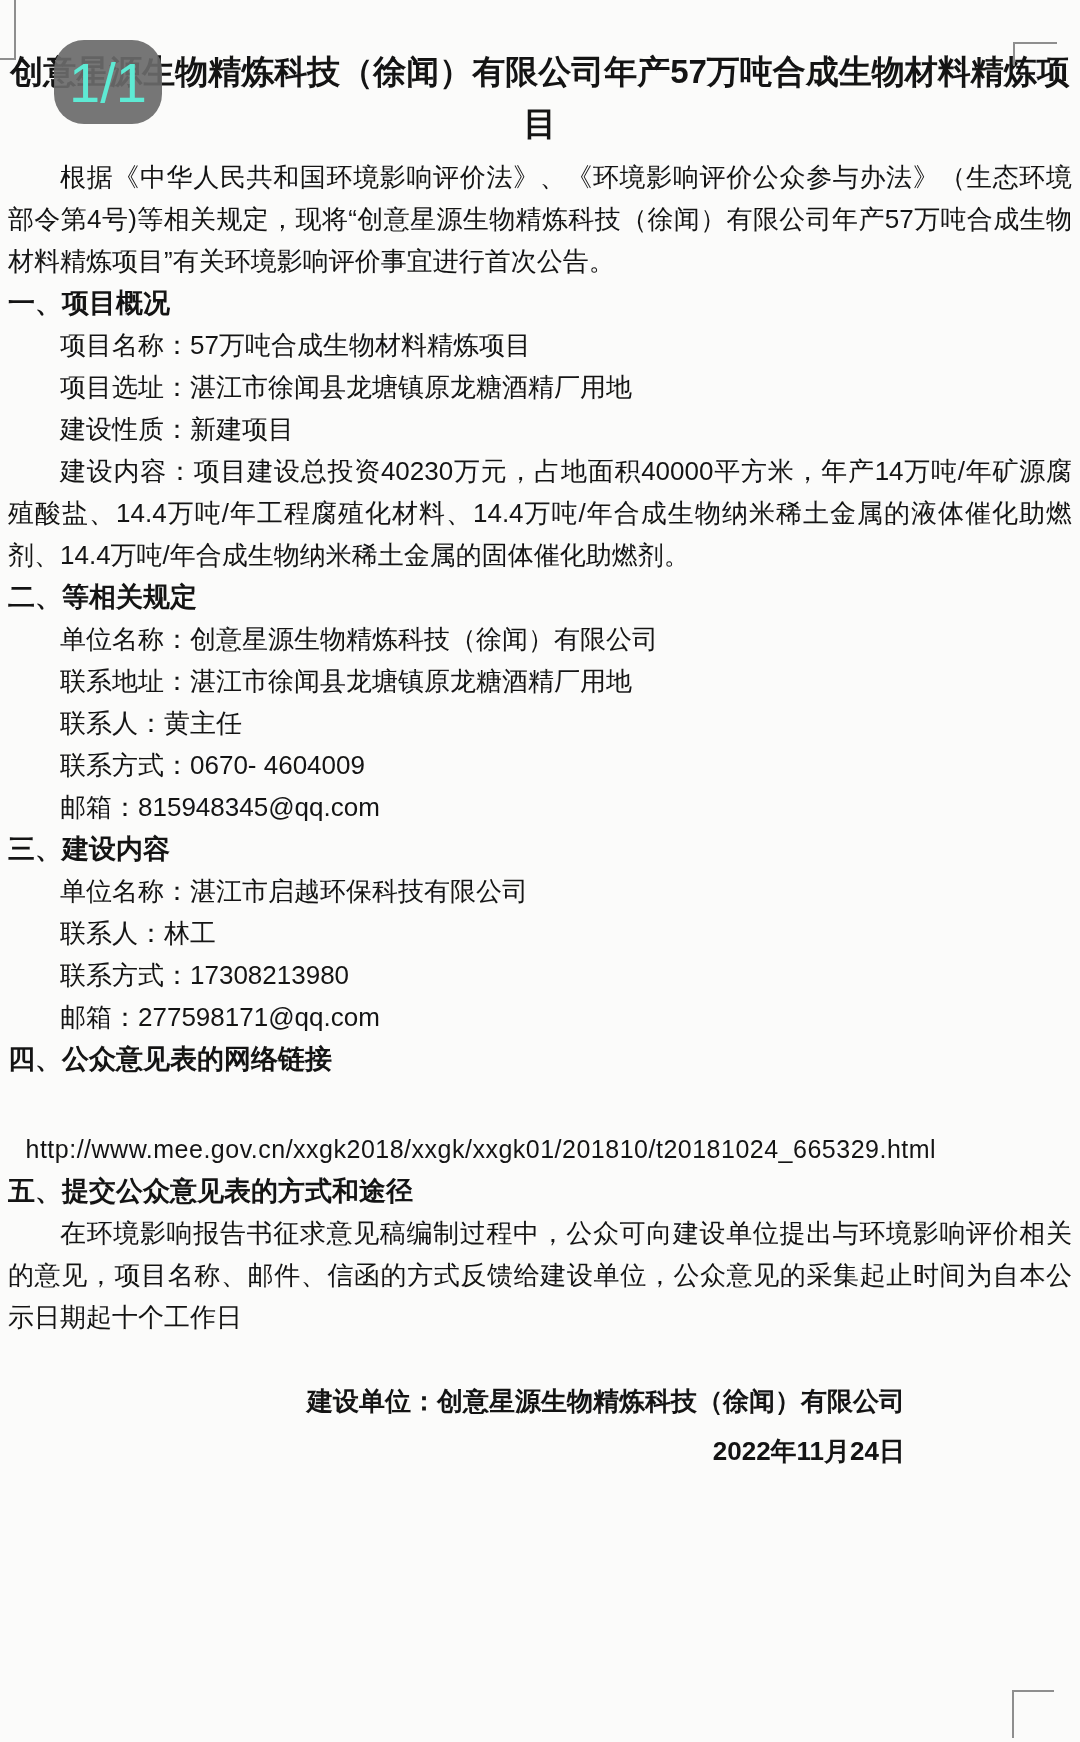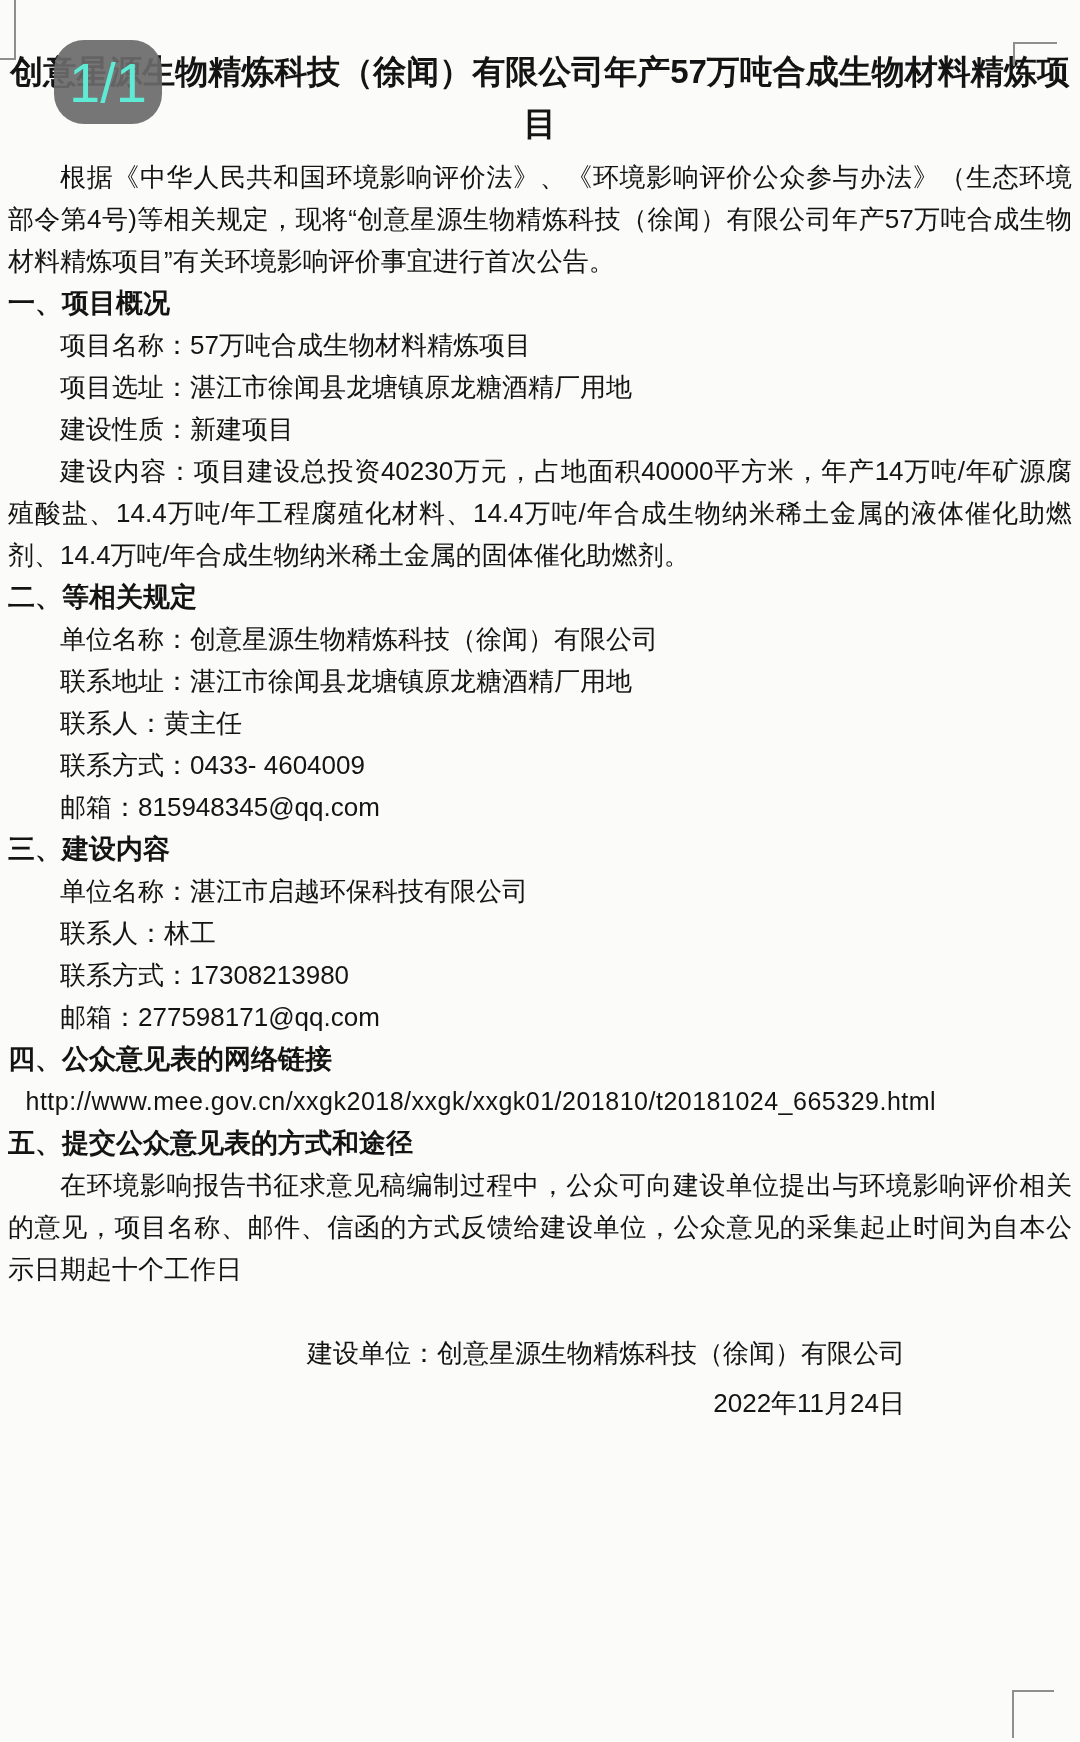--- a/index.html
+++ b/index.html
@@ -41,28 +41,29 @@
   .item {
     margin: 0;
     text-indent: 2em;
     text-align: justify;
   }
   .item.url {
     text-indent: 0.7em;
     font-size: 25px;
     text-align: left;
     letter-spacing: 0.5px;
+    margin-top: 48px;
   }
   .footer {
     margin-top: 38px;
     padding-right: 167px;
     text-align: right;
     line-height: 50px;
   }
-  .footer p { margin: 0; }
+  .footer p { margin: 0; font-weight: bold; }
   .page-badge {
     position: absolute;
     left: 54px; top: 40px;
     width: 108px; height: 84px;
     background: rgba(106,106,106,0.92);
     border-radius: 30px;
     color: #5eead4;
     font-size: 56px;
     display: flex;
     align-items: center;
@@ -111,21 +112,21 @@
     <p class="item">项目选址：湛江市徐闻县龙塘镇原龙糖酒精厂用地</p>
     <p class="item">建设性质：新建项目</p>
     <p class="item">建设内容：项目建设总投资40230万元，占地面积40000平方米，年产14万吨/年矿源腐殖酸盐、14.4万吨/年工程腐殖化材料、14.4万吨/年合成生物纳米稀土金属的液体催化助燃剂、14.4万吨/年合成生物纳米稀土金属的固体催化助燃剂。</p>
   </div>
 
   <div class="section">
     <p class="section-heading">二、等相关规定</p>
     <p class="item">单位名称：创意星源生物精炼科技（徐闻）有限公司</p>
     <p class="item">联系地址：湛江市徐闻县龙塘镇原龙糖酒精厂用地</p>
     <p class="item">联系人：黄主任</p>
-    <p class="item">联系方式：0433- 4604009</p>
+    <p class="item">联系方式：0670- 4604009</p>
     <p class="item">邮箱：815948345@qq.com</p>
   </div>
 
   <div class="section">
     <p class="section-heading">三、建设内容</p>
     <p class="item">单位名称：湛江市启越环保科技有限公司</p>
     <p class="item">联系人：林工</p>
     <p class="item">联系方式：17308213980</p>
     <p class="item">邮箱：277598171@qq.com</p>
   </div>

